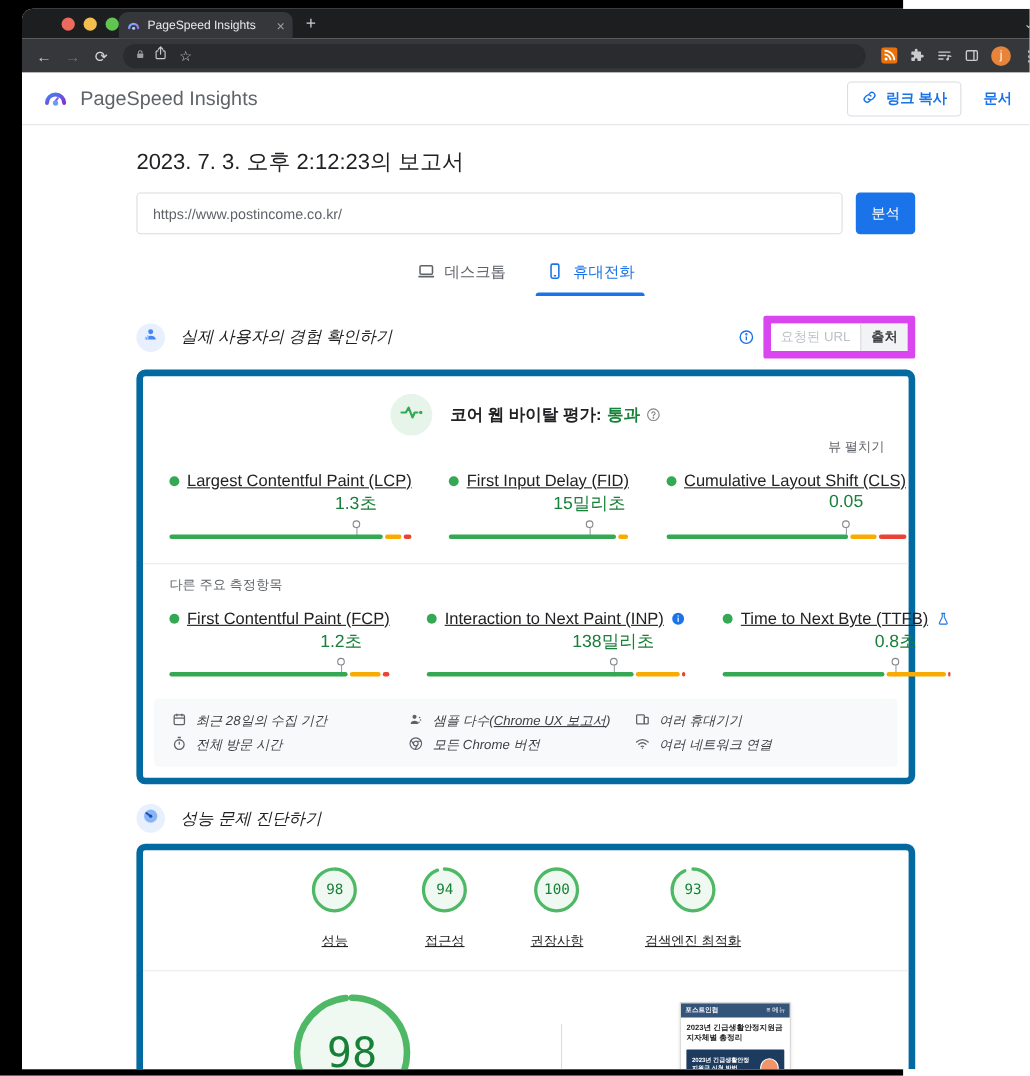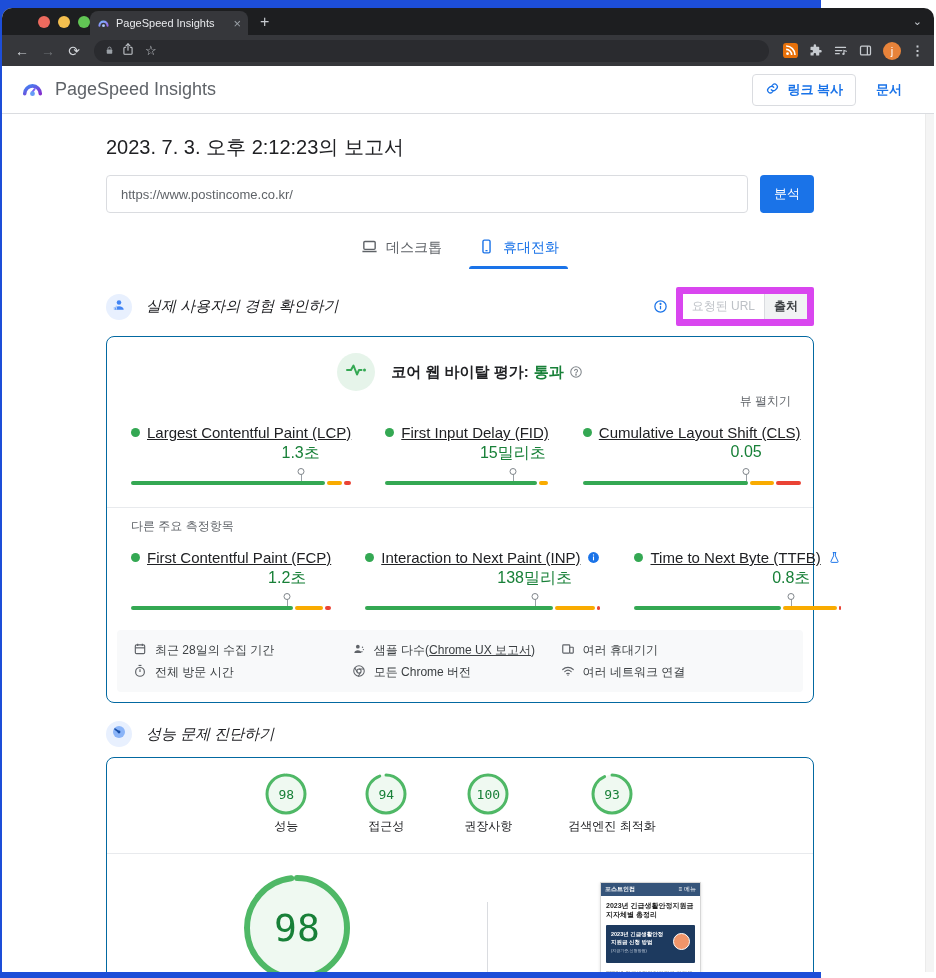--- a/index.html
+++ b/index.html
@@ -1,17 +1,17 @@
 <!DOCTYPE html>
 <html><head>
 <meta charset="utf-8">
 <style>
   * { margin:0; padding:0; box-sizing:border-box; }
   html,body { width:936px; height:978px; overflow:hidden; font-family:"Liberation Sans", sans-serif; }
-  .desktop { width:821px; height:978px; background:#1d4ed8; padding:8px 2px 0; }
+  .desktop { width:821px; height:978px; background:#000000; padding:8px 20px 0; }
   .browser { width:932px; height:964px; background:#fff; border-radius:10px 10px 0 0; overflow:hidden; display:flex; flex-direction:column; }
 
   
   .tabstrip { height:27px; background:#1d1e20; display:flex; align-items:flex-end; position:relative; flex:none; }
   .lights { position:absolute; left:36px; top:8px; display:flex; gap:8px; }
   .light { width:12px; height:12px; border-radius:50%; }
   .light.r{background:#ec6a5e}.light.y{background:#f4bf4f}.light.g{background:#61c554}
   .tab { margin-left:88px; height:24px; width:158px; background:#36373b; border-radius:8px 8px 0 0; display:flex; align-items:center; padding:0 7px; gap:6px; }
   .tab-fav { width:13px; height:13px; flex:none; }
   .tab-fav svg{width:13px;height:13px;display:block}
@@ -63,21 +63,21 @@
   .sec-icon { width:26px; height:26px; border-radius:50%; background:#e8f0fe; display:flex; align-items:center; justify-content:center; margin-right:14px; flex:none; }
   .sec-icon svg{width:16px;height:16px}
   .sec-title { font-size:15px; font-weight:500; color:#202124;font-style:italic; }
   .sec-right { margin-left:auto; display:flex; align-items:center; gap:8px; }
   .info-o svg{ width:15px; height:15px; display:block; }
   .toggle { display:flex; border:7px solid #d946ef; border-radius:2px; overflow:hidden; font-size:12px; }
   .tg-seg { padding:4px 9px; }
   .tg-off { color:#bdc1c6; background:#fff; }
   .tg-on { color:#3c4043; background:#f1f3f4; border-left:1px solid #dadce0; font-weight:bold; }
 
-  .card { border:1px solid #0369a1; border-radius:8px; margin-top:10px; background:#fff; }
+  .card { border:6px solid #0369a1; border-radius:8px; margin-top:10px; background:#fff; }
   .card1 { padding-top:16px; }
   .cwv-row { display:flex; justify-content:center; align-items:center; gap:16px; }
   .cwv-icon { width:38px; height:38px; border-radius:50%; background:#e6f4ea; display:flex; align-items:center; justify-content:center; }
   .cwv-icon svg{width:24px;height:24px}
   .cwv-text { font-size:15px; font-weight:bold; color:#202124; display:flex; align-items:center; gap:5px; }
   .cwv-pass { color:#188038; }
   .help-q svg{width:14px;height:14px;display:block}
   .expand-link { display:block; text-align:right; padding-right:22px; margin-top:2px; font-size:12px; color:#5f6368; text-decoration:none; }
 
   .metrics-row { display:grid; grid-template-columns:repeat(3,1fr); column-gap:34px; padding:0 24px; margin-top:14px; }
@@ -87,31 +87,31 @@
   .m-extra svg { width:13px; height:13px; display:block; }
   .m-gauge { position:relative; height:46px; margin-top:2px; }
   .m-value { position:absolute; top:0; transform:translateX(-50%); font-size:16px; color:#188038; white-space:nowrap; }
   .m-bar { position:absolute; left:0; right:0; bottom:4px; height:4px; display:flex; gap:2px; }
   .m-bar span { border-radius:2px; }
   .m-stem { position:absolute; bottom:4px; width:1px; height:14px; background:#9aa0a6; }
   .m-mark { position:absolute; bottom:14px; width:7px; height:7px; background:#fff; border:1px solid #80868b; border-radius:50%; transform:translateX(-50%); }
   .card-div { height:1px; background:#e8eaed; margin-top:18px; }
   .other-label { padding:10px 24px 0; font-size:12px; color:#5f6368; }
   .cwv-footer { margin:16px 10px 10px; background:#f8f9fa; border-radius:4px; padding:9px 16px; display:grid; grid-template-columns:1.05fr 1fr 1.15fr; column-gap:12px; }
-  .cf-item { display:flex; align-items:center; gap:8px; font-size:12px; color:#3c4043; height:22px; white-space:nowrap; }
+  .cf-item { display:flex; align-items:center; gap:8px; font-size:12px; color:#3c4043; height:22px; white-space:nowrap;font-style:italic; }
   .cf-item svg { width:14px; height:14px; flex:none; }
   .cf-link { color:#3c4043; text-decoration:underline; }
 
   .card2 { padding-top:14px; height:420px; overflow:hidden; }
   .scores-row { display:flex; justify-content:center; gap:56px; }
   .score { text-align:center; }
   .gauge-s { position:relative; width:44px; height:44px; margin:0 auto; }
   .gauge-s svg { position:absolute; inset:0; }
   .gauge-num { position:absolute; inset:0; display:flex; align-items:center; justify-content:center; font-family:"DejaVu Sans Mono",monospace; color:#188038; font-size:13px; }
-  .score-label { margin-top:2px; font-size:12px; color:#202124; }
+  .score-label { margin-top:16px; font-size:12px; color:#202124;text-decoration:underline; }
   .perf-row { display:flex; padding-top:20px; }
   .perf-left { width:380px; text-align:center; }
   .gauge-b { position:relative; width:108px; height:108px; margin:0 auto; }
   .gauge-b svg { position:absolute; inset:0; }
   .gauge-b .gauge-num { font-size:38px; }
   .v-div { width:1px; background:#dadce0; height:112px; margin-top:28px; }
   .perf-right { flex:1; display:flex; justify-content:center; }
 
   
   .thumb { width:101px; margin-top:8px; border:1px solid #d7d7d7; background:#fff; box-shadow:0 1px 3px rgba(0,0,0,.12); height:260px; overflow:hidden; }

